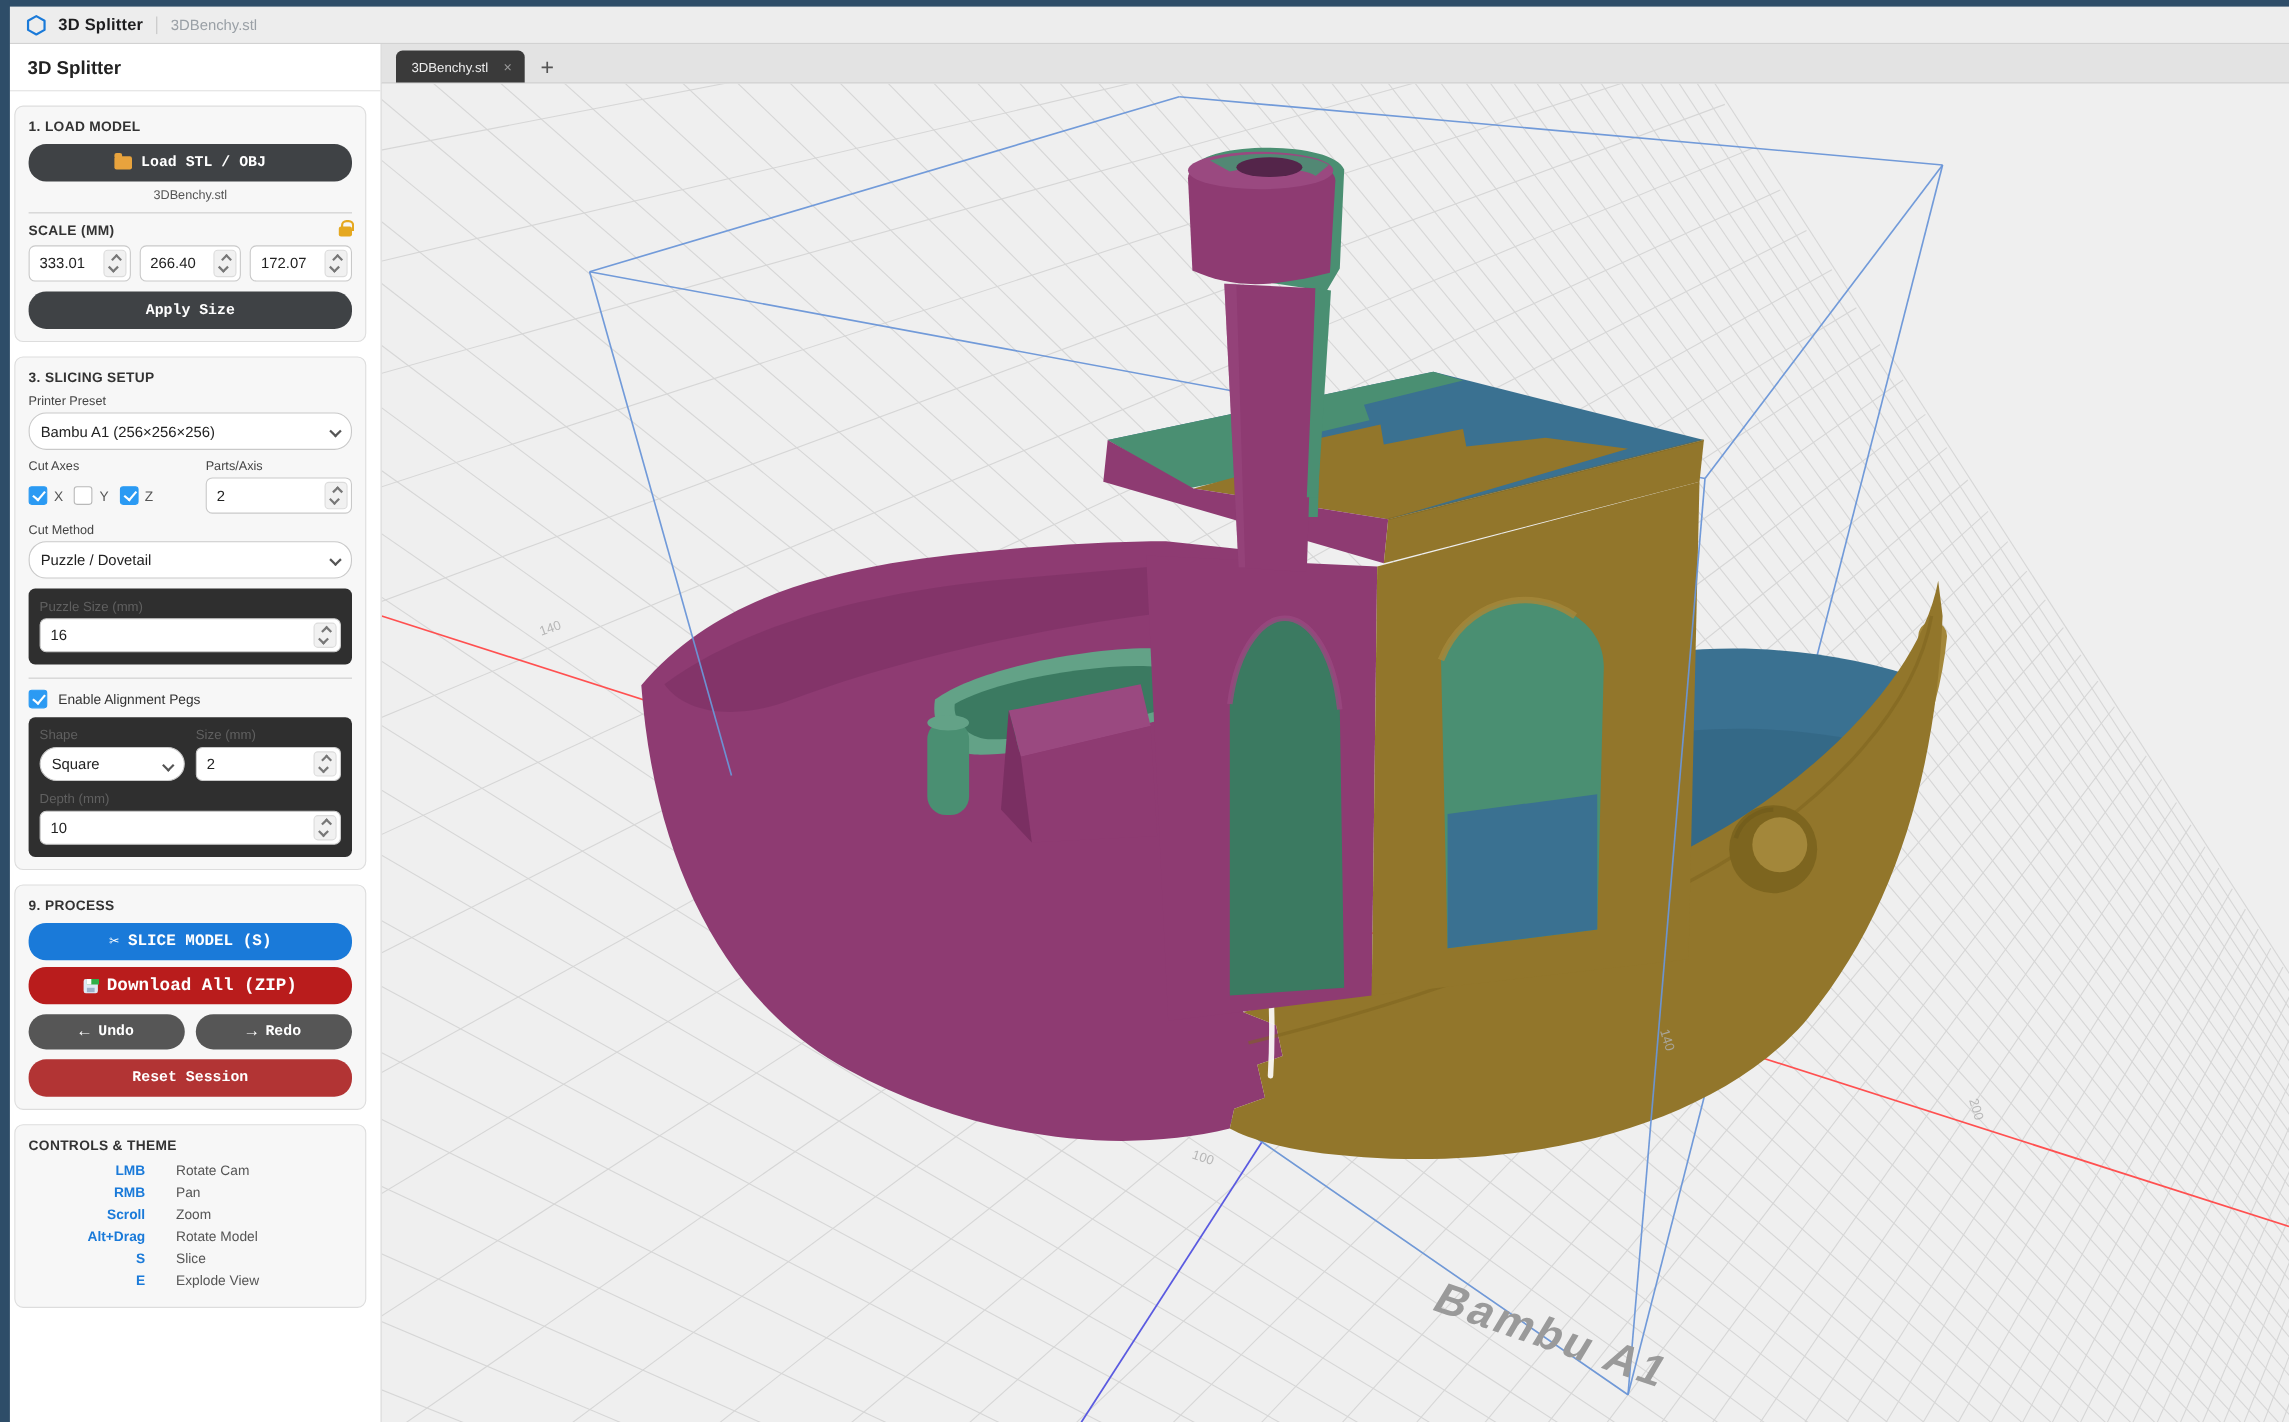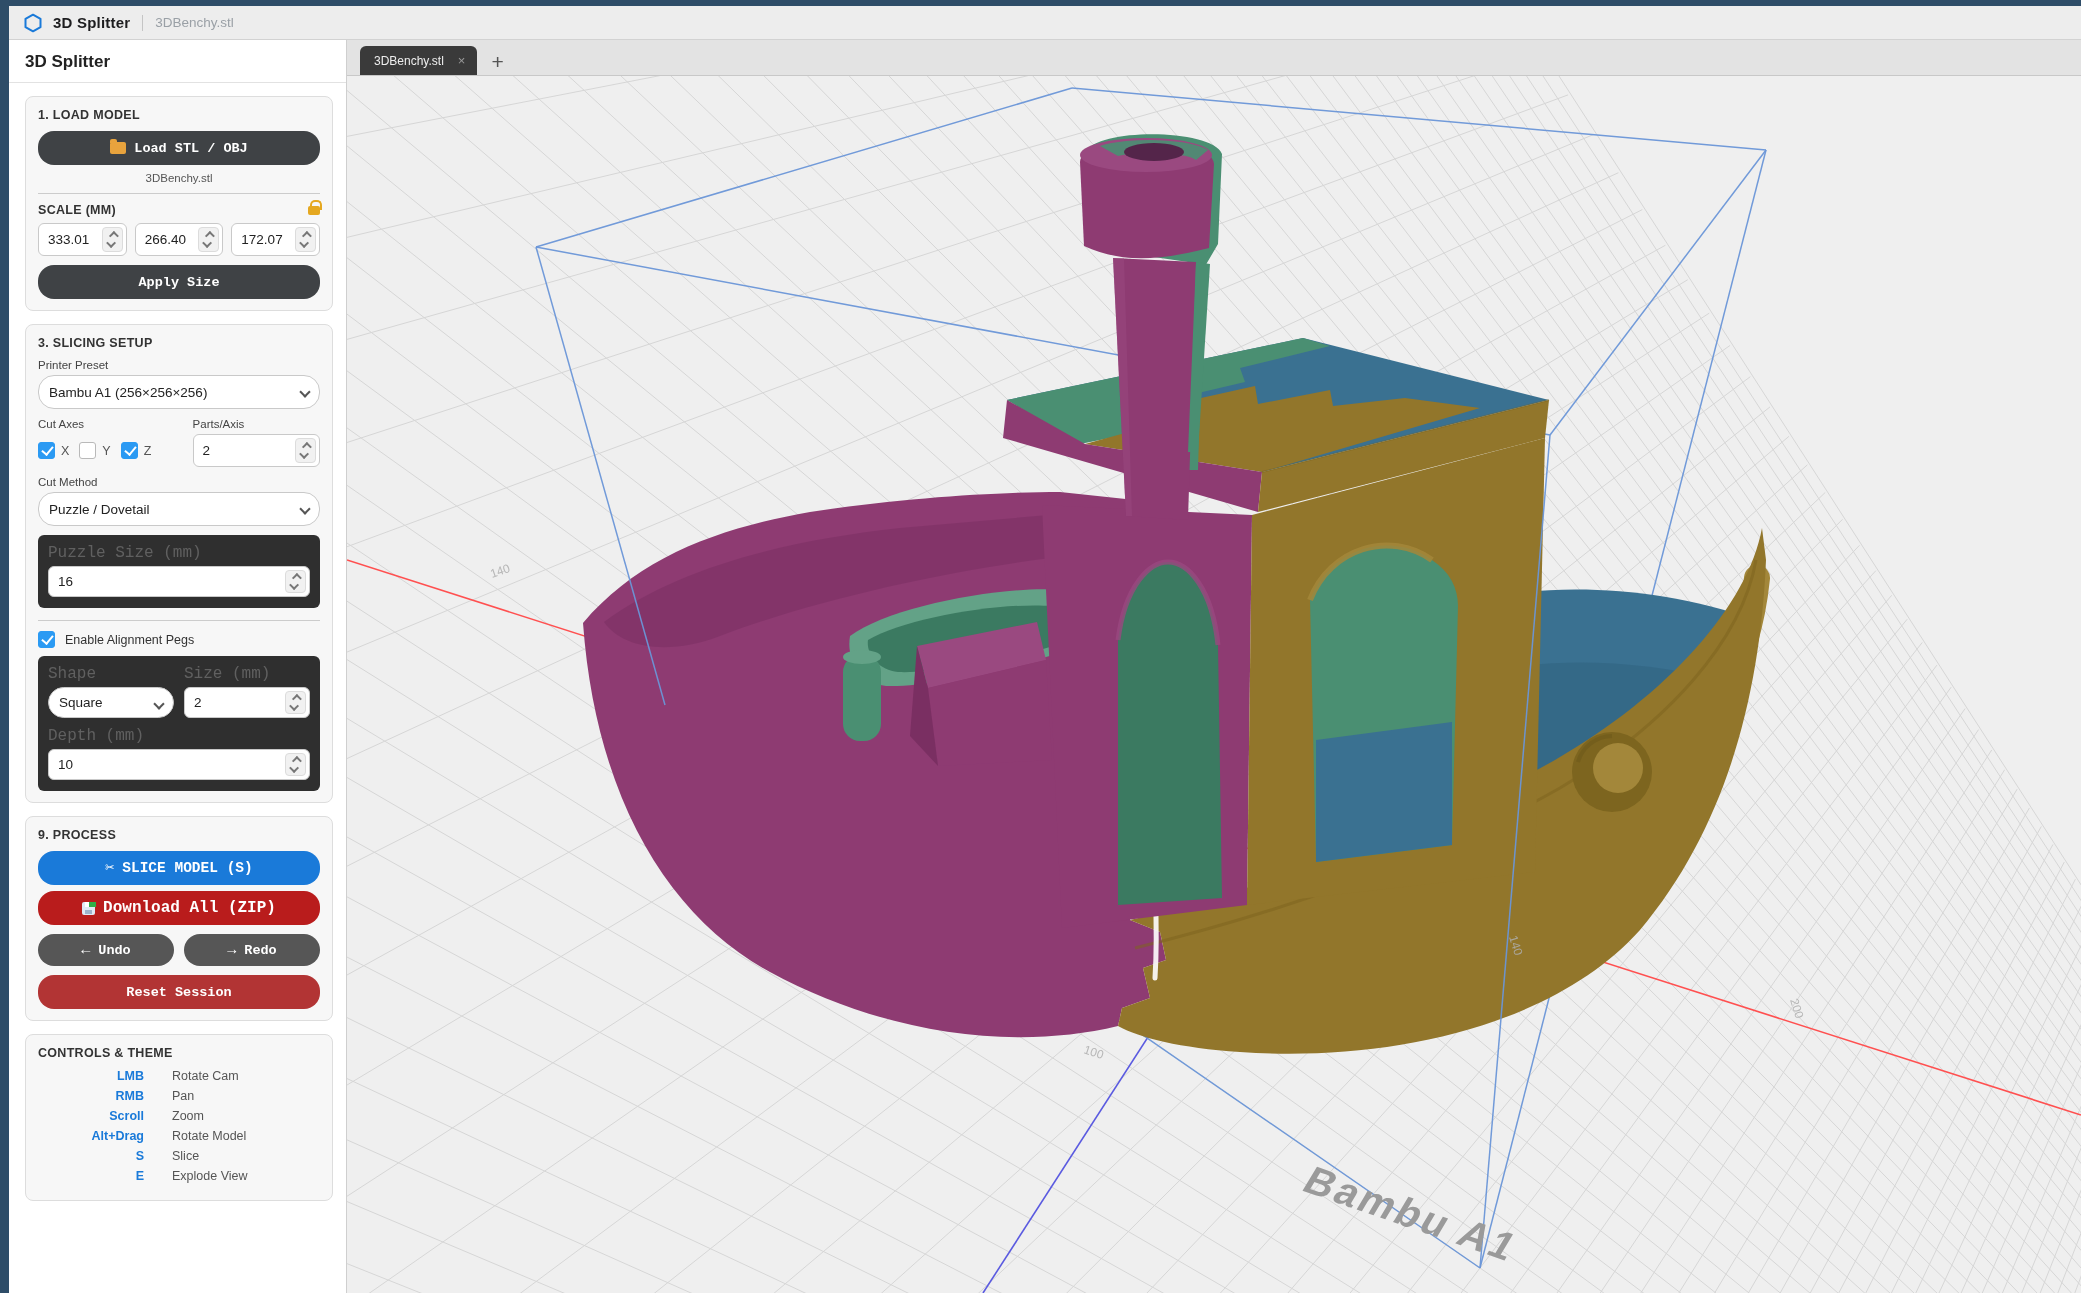--- a/index.html
+++ b/index.html
@@ -19,21 +19,21 @@
 
   
   .main { position:absolute; left:9px; top:40px; width:2072px; height:1253px; display:flex; }
   .sidebar { width:338px; height:100%; background:#ffffff; border-right:1px solid #cfcfcf;
     overflow:hidden; }
   .viewport-area { flex:1; height:100%; display:flex; flex-direction:column; }
 
   
   .sb-head { padding:12px 16px 10px 16px; border-bottom:1px solid #e2e2e2;}
   .sb-title { font-size:17px; font-weight:bold; color:#222; }
-  .panel { margin:13px 13px 0 16px; background:#f7f7f7; border:1px solid #ddd;
+  .panel { margin:13px 13px 0 4px; background:#f7f7f7; border:1px solid #ddd;
     border-radius:8px; padding:11px 12px; }
   .panel-title { font-size:12.5px; font-weight:bold; color:#333; letter-spacing:.3px; margin-bottom:9px;}
   .btn { display:flex; align-items:center; justify-content:center; gap:8px;
     width:100%; height:34px; border:none; border-radius:16px; background:#3f4245;
     color:#fff; font-size:13.5px; font-weight:bold; font-family:Liberation Mono, monospace; cursor:pointer;}
   .btn.small { height:32px; }
   .file-note { text-align:center; font-size:11.5px; color:#555; margin:7px 0 9px 0;}
   .hr { border-top:1px solid #444; opacity:.55; margin:4px 0 9px 0;}
   .hr.light { border-top:1px solid #ccc; opacity:1;}
   .row { display:flex; align-items:center; gap:8px;}
@@ -58,21 +58,21 @@
     border:solid #555; border-width:0 2px 2px 0; transform:rotate(45deg);}
 
   .cb { width:17px; height:17px; border-radius:3px; border:1px solid #b9b9b9; background:#fff;
     position:relative; cursor:pointer; flex:none;}
   .cb.checked { background:#2b9af3; border-color:#2b9af3;}
   .cb.checked::after { content:""; position:absolute; left:5px; top:1px; width:5px; height:9px;
     border:solid #fff; border-width:0 2px 2px 0; transform:rotate(40deg);}
   .cb-lab { font-size:12.5px; color:#555;}
 
   .dark-panel { background:#2f2f2f; border-radius:6px; padding:9px 10px 11px 10px; margin-top:2px;}
-  .dark-label { font-size:16px; color:#606060; margin-bottom:4px;font-family:Liberation Mono, monospace;}
+  .dark-label { font-size:12px; color:#606060; margin-bottom:4px;}
   .dark-panel .num, .dark-panel .select { height:31px;}
 
   .btn.blue { background:#1a7ad9; font-size:14.5px;}
   .btn.green { background:#b91c1c; font-size:16px;justify-content:center;}
   .btn.gray { background:#565656;}
   .btn.red { background:#b23434;}
   .btn-row { display:flex; gap:10px; margin-top:9px;}
   .btn-row .btn { flex:1;}
   .mt9{margin-top:9px;} .mt6{margin-top:6px;}
 

